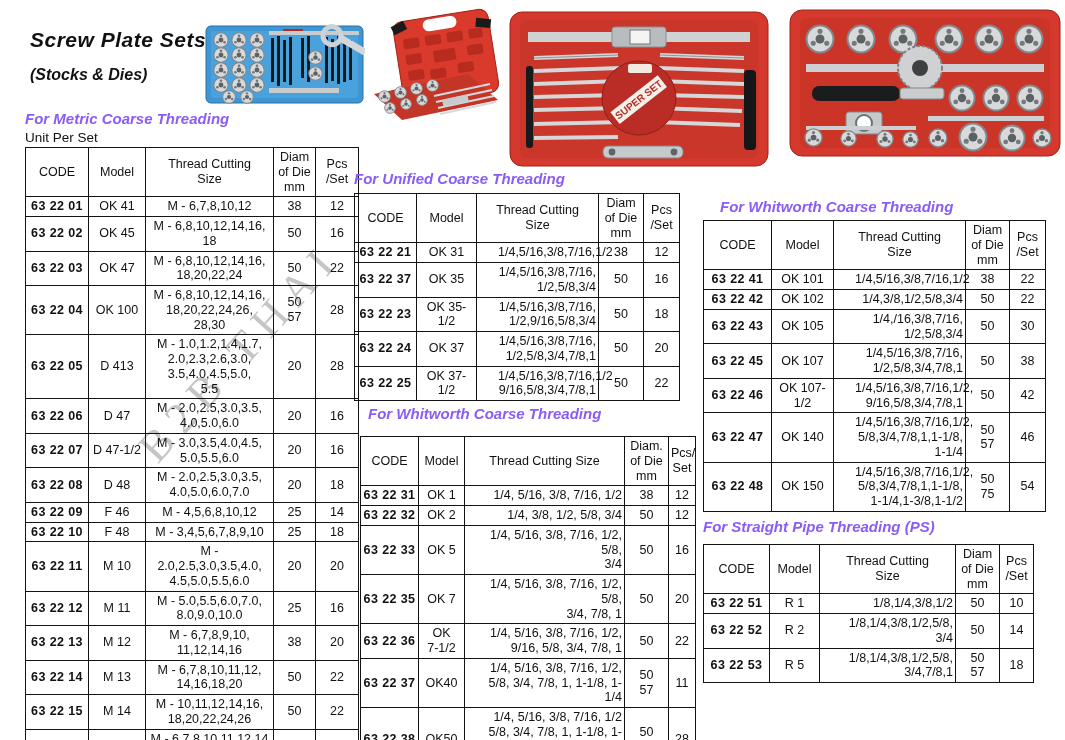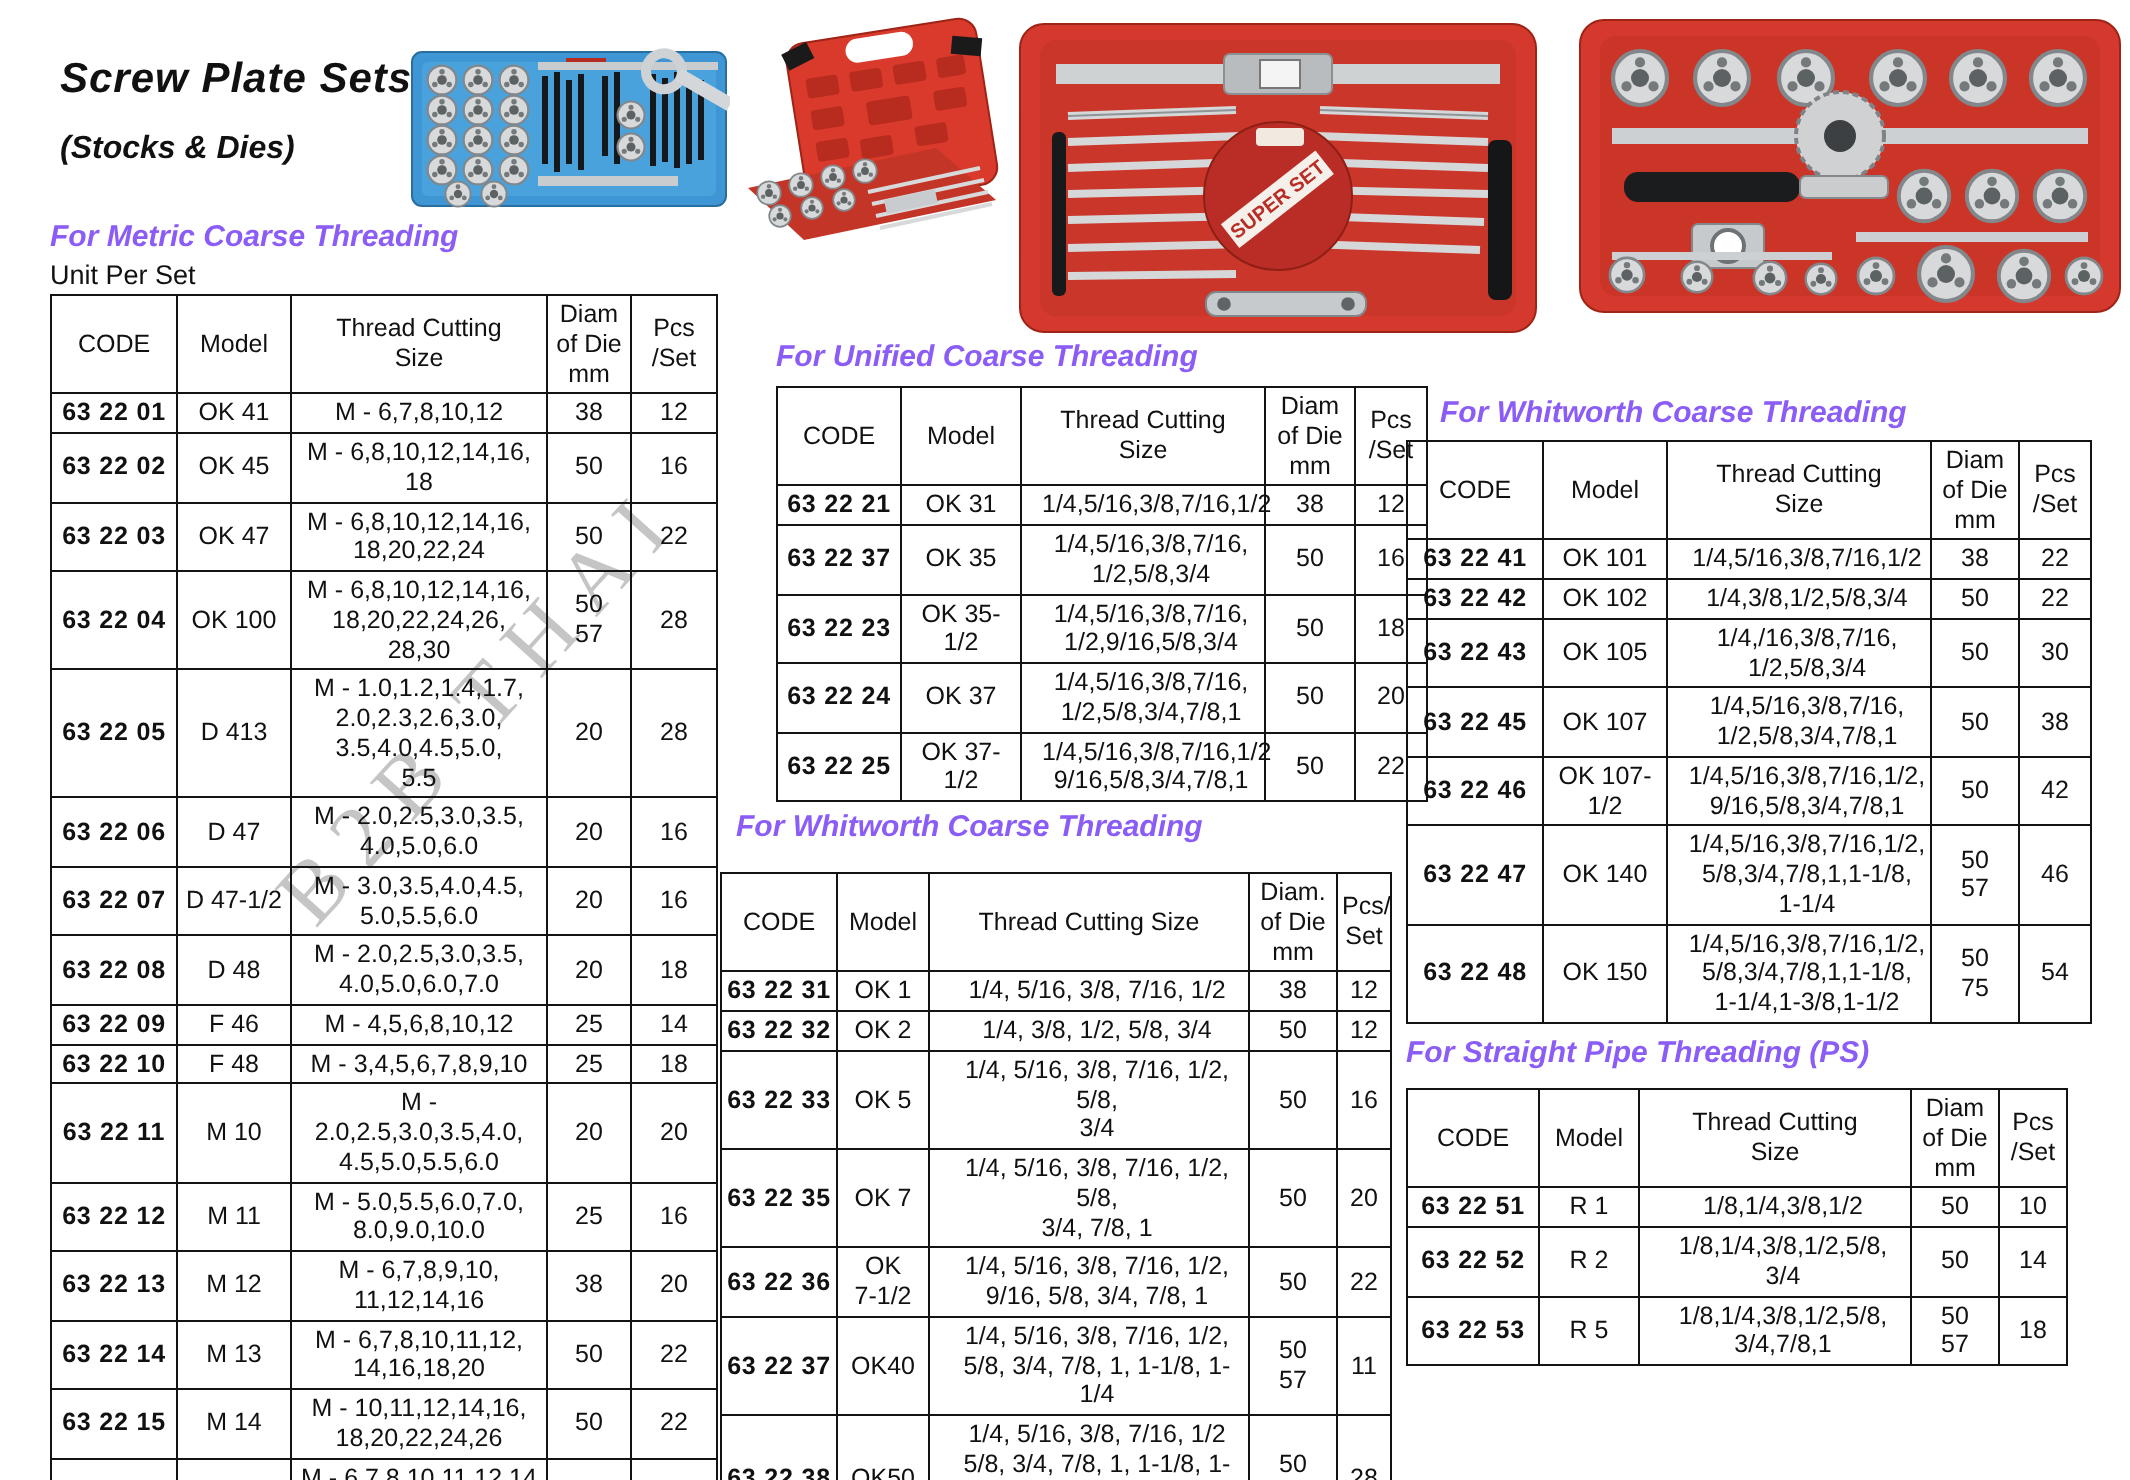--- a/index.html
+++ b/index.html
@@ -12,21 +12,21 @@
   .title{font-size:21px;font-weight:bold;font-style:italic;letter-spacing:.5px;}
   .subtitle{font-size:16px;font-weight:bold;font-style:italic;margin-top:14px;}
   .photo{position:absolute;z-index:2;}
   .sec{position:absolute;z-index:2;}
   .sec h2{margin:0;font-size:15px;font-weight:bold;font-style:italic;white-space:nowrap;color:#8b5cf6;}
   .unit-note{text-align:left;font-size:13.5px;margin:3px 2px 2px 0;}
   table.t{border-collapse:collapse;table-layout:fixed;background:transparent;}
   .t th,.t td{border:1.6px solid #131313;white-space:pre-line;text-align:center;vertical-align:middle;
       padding:2px 2px;font-size:12.5px;line-height:1.18;font-weight:normal;}
   .t td:first-child{font-weight:bold;letter-spacing:.4px;margin-top:20px;}
-  .t.left-size td:nth-child(3){text-align:center;padding-left:10px;}
+  .t.left-size td:nth-child(3){text-align:right;padding-left:21px;}
   .m-top{margin-top:6px;}
   
 </style>
 </head>
 <body>
 
 <div class="page">
 
   <svg width="0" height="0" style="position:absolute" aria-hidden="true">
     <defs>
@@ -348,21 +348,21 @@
             <td>M 15</td>
             <td>M - 6,7,8,10,11,12,14
 16,18,20,22,24</td>
             <td>50</td>
             <td>26</td>
           </tr>
         </tbody>
     </table>
   </div>
 
-  <div class="sec" style="left:388px;top:170px;width:325px">
+  <div class="sec" style="left:354px;top:170px;width:325px">
     <h2>For Unified Coarse Threading</h2>
     <table class="t left-size m-top" style="width:325px">
       <colgroup>
           <col style="width:62px">
           <col style="width:60px">
           <col style="width:122px">
           <col style="width:45px">
           <col style="width:36px">
         </colgroup>
       <thead>

